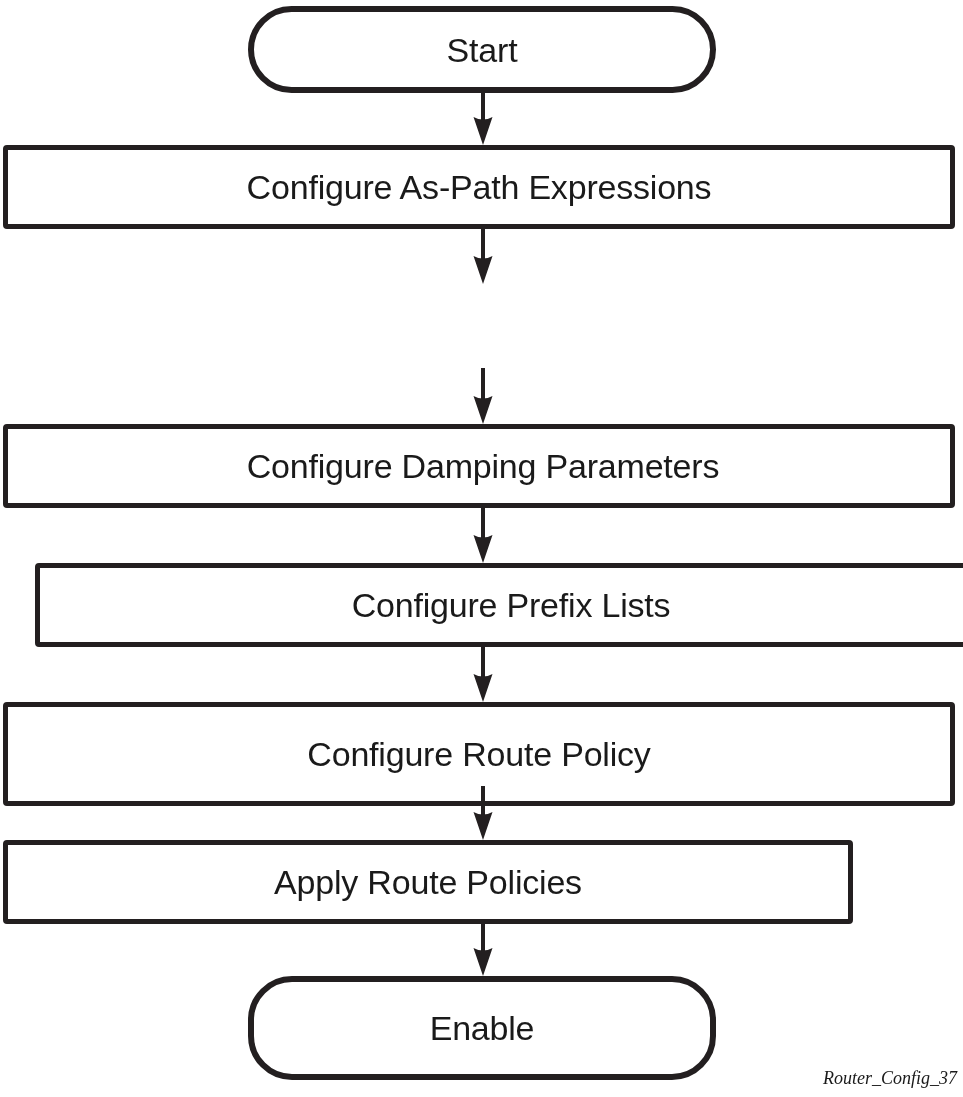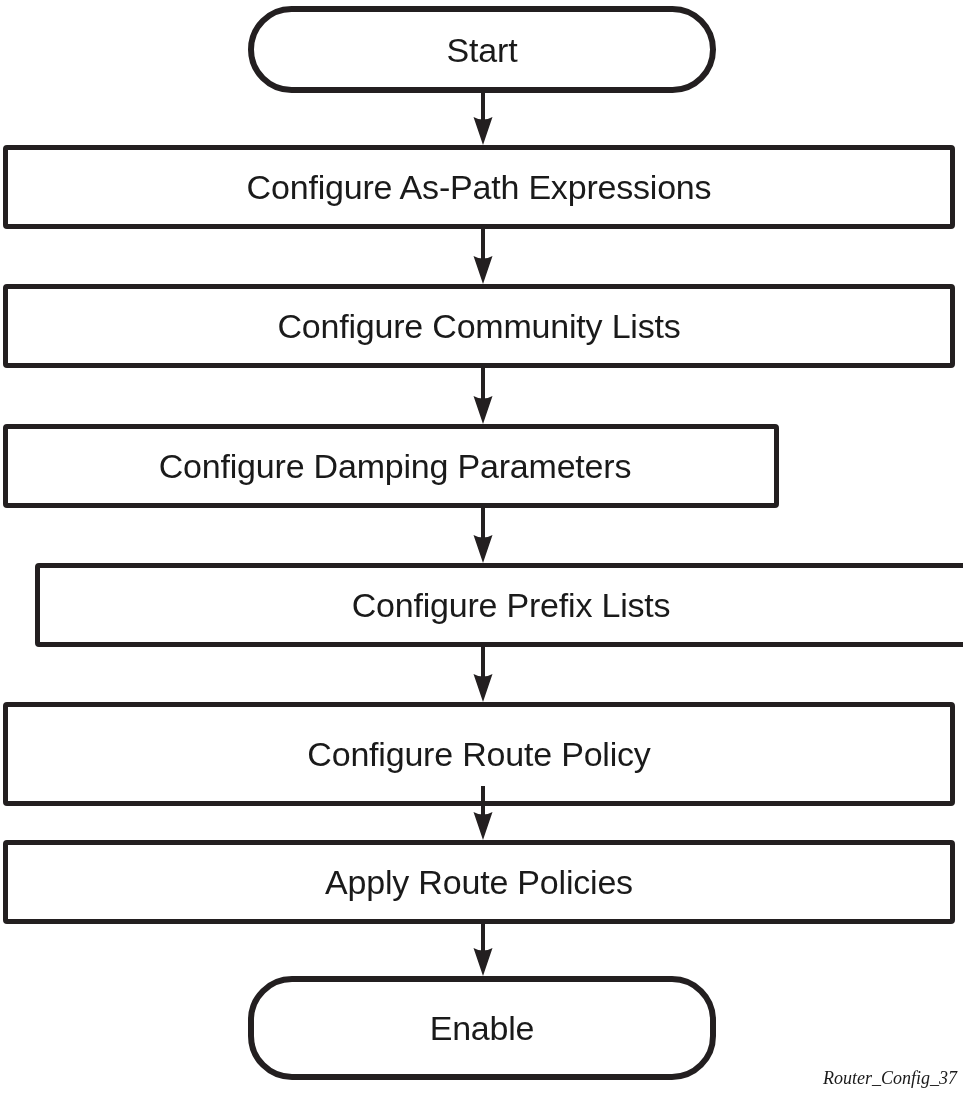--- a/index.html
+++ b/index.html
@@ -79,32 +79,29 @@
     <span class="node-label">Configure As-Path Expressions</span>
   </div>
 
   <div class="arrow" style="left:467px; top:229px; width:32px; height:55px;">
     <svg width="32" height="55" viewBox="0 0 32 55">
       <line x1="16" y1="0" x2="16" y2="32" stroke="#231f20" stroke-width="4"></line>
       <path d="M16 55 L6.5 27 Q16 32 25.5 27 Z" fill="#231f20"></path>
     </svg>
   </div>
 
-  <div class="node process" style="left:3px; top:284px; width:952px; height:84px;">
-    <span class="node-label">Configure Community Lists</span>
-  </div>
 
   <div class="arrow" style="left:467px; top:368px; width:32px; height:56px;">
     <svg width="32" height="56" viewBox="0 0 32 56">
       <line x1="16" y1="0" x2="16" y2="33" stroke="#231f20" stroke-width="4"></line>
       <path d="M16 56 L6.5 28 Q16 33 25.5 28 Z" fill="#231f20"></path>
     </svg>
   </div>
 
-  <div class="node process" style="left:3px; top:424px; width:776px; height:84px;padding-left:8px;">
+  <div class="node process" style="left:3px; top:424px; width:952px; height:84px;padding-left:8px;">
     <span class="node-label">Configure Damping Parameters</span>
   </div>
 
   <div class="arrow" style="left:467px; top:508px; width:32px; height:55px;">
     <svg width="32" height="55" viewBox="0 0 32 55">
       <line x1="16" y1="0" x2="16" y2="32" stroke="#231f20" stroke-width="4"></line>
       <path d="M16 55 L6.5 27 Q16 32 25.5 27 Z" fill="#231f20"></path>
     </svg>
   </div>
 
@@ -123,21 +120,21 @@
     <span class="node-label">Configure Route Policy</span>
   </div>
 
   <div class="arrow" style="left:467px; top:786px; width:32px; height:54px;">
     <svg width="32" height="54" viewBox="0 0 32 54">
       <line x1="16" y1="0" x2="16" y2="31" stroke="#231f20" stroke-width="4"></line>
       <path d="M16 54 L6.5 26 Q16 31 25.5 26 Z" fill="#231f20"></path>
     </svg>
   </div>
 
-  <div class="node process" style="left:3px; top:840px; width:952px; height:84px;">
+  <div class="node process" style="left:3px; top:840px; width:850px; height:84px;">
     <span class="node-label">Apply Route Policies</span>
   </div>
 
   <div class="arrow" style="left:467px; top:924px; width:32px; height:52px;">
     <svg width="32" height="52" viewBox="0 0 32 52">
       <line x1="16" y1="0" x2="16" y2="29" stroke="#231f20" stroke-width="4"></line>
       <path d="M16 52 L6.5 24 Q16 29 25.5 24 Z" fill="#231f20"></path>
     </svg>
   </div>
 

